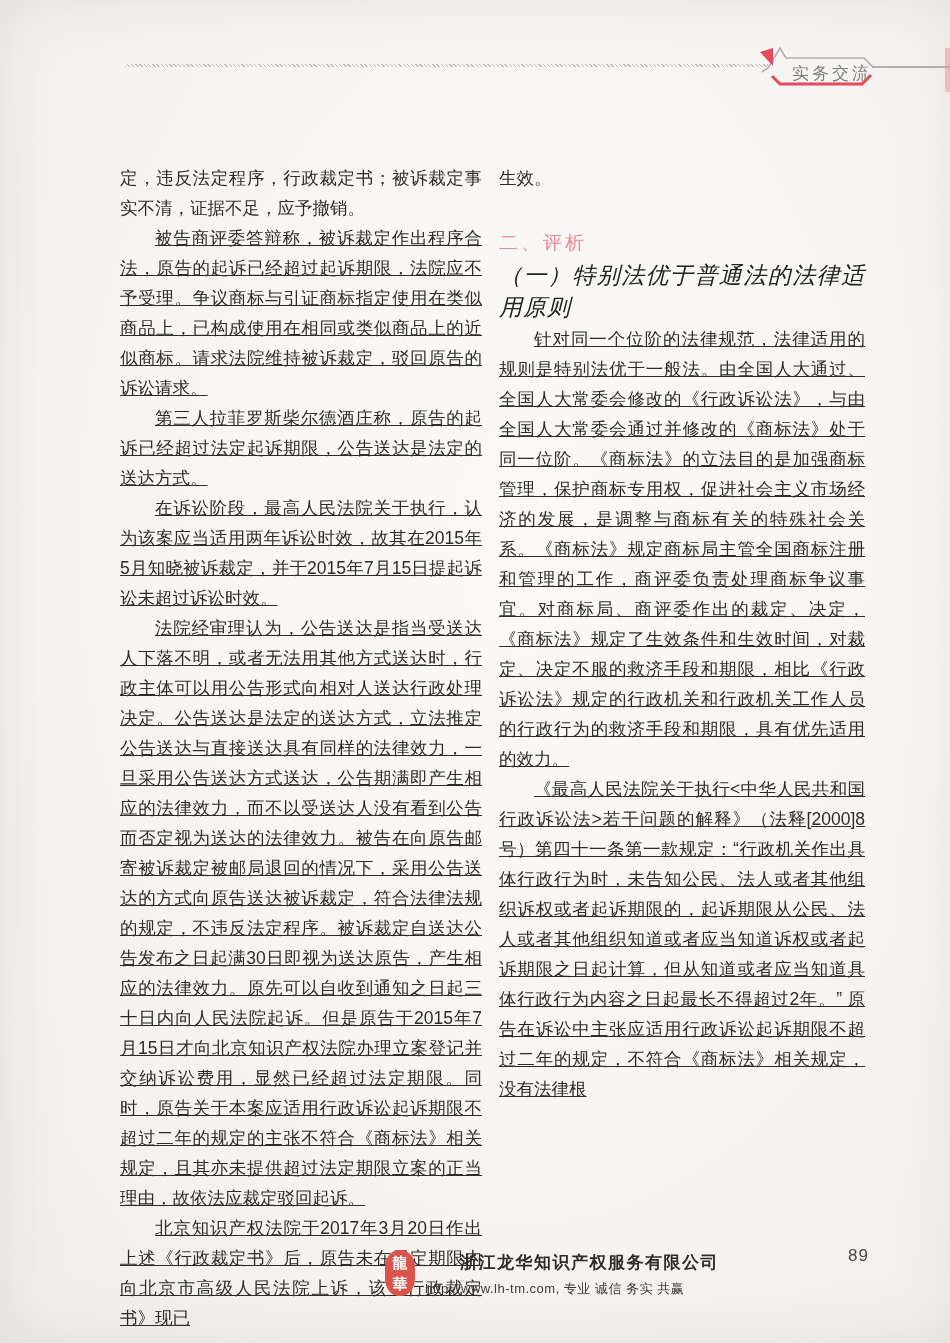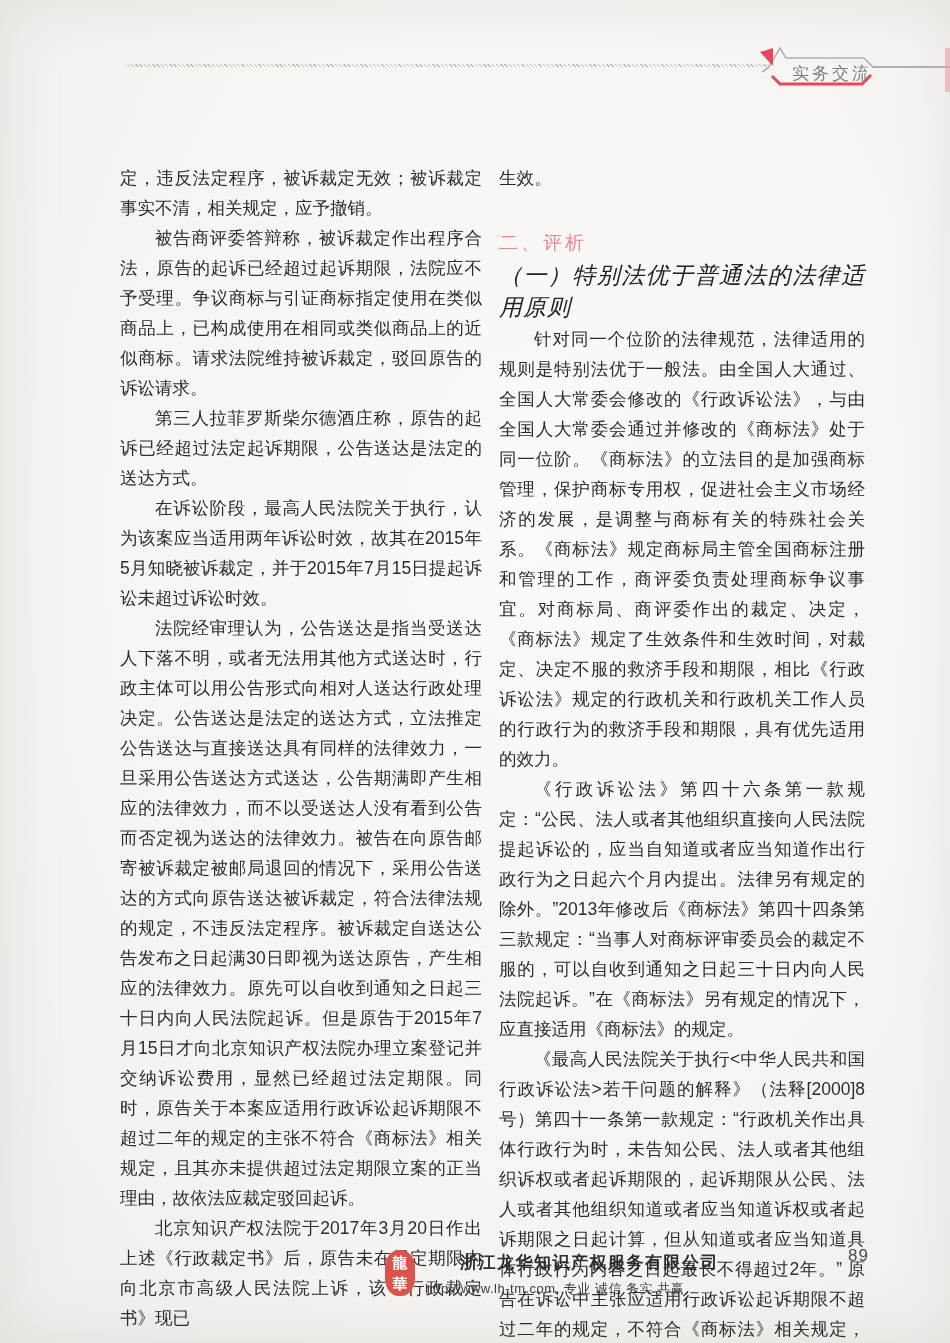--- a/index.html
+++ b/index.html
@@ -43,21 +43,21 @@
 
   
   .col {
     position: absolute; top: 163px;
     font-size: 17.5px; line-height: 30px; color: #2d2c2b;
     text-align: justify; text-justify: inter-ideograph;
   }
   .col-left  { left: 120px; width: 362px; }
   .col-right { left: 499px; width: 366px; }
   .col p { margin: 0; }
-  .col p.indent { text-indent: 2em; }
+  .col p.indent { text-indent: 2em; text-decoration: underline; }
 
   .section-heading {
     margin-top: 33px !important;
     color: #ee8496; font-size: 19px; letter-spacing: 3px;
     line-height: 34px;
   }
   .sub-heading {
     font-family: "Liberation Serif", serif;
     font-style: italic;
     font-size: 23px; letter-spacing: 1px; color: #222;
@@ -106,34 +106,33 @@
 
         <polyline points="24,38 32,46 114,46 123,37" fill="none" stroke="#e8485c" stroke-width="3"></polyline>
 
         <polygon points="12,14 25,10 25,28" fill="#e8485c"></polygon>
       </svg>
       <span class="tab-label">实务交流</span>
     </div>
   </div>
 
   <div class="col col-left">
-    <p>定，违反法定程序，被诉裁定无效；被诉裁定事实不清，相关规定，应予撤销。</p>
+    <p>定，违反法定程序，行政裁定书；被诉裁定事实不清，证据不足，应予撤销。</p>
     <p class="indent">被告商评委答辩称，被诉裁定作出程序合法，原告的起诉已经超过起诉期限，法院应不予受理。争议商标与引证商标指定使用在类似商品上，已构成使用在相同或类似商品上的近似商标。请求法院维持被诉裁定，驳回原告的诉讼请求。</p>
     <p class="indent">第三人拉菲罗斯柴尔德酒庄称，原告的起诉已经超过法定起诉期限，公告送达是法定的送达方式。</p>
     <p class="indent">在诉讼阶段，最高人民法院关于执行，认为该案应当适用两年诉讼时效，故其在2015年5月知晓被诉裁定，并于2015年7月15日提起诉讼未超过诉讼时效。</p>
     <p class="indent">法院经审理认为，公告送达是指当受送达人下落不明，或者无法用其他方式送达时，行政主体可以用公告形式向相对人送达行政处理决定。公告送达是法定的送达方式，立法推定公告送达与直接送达具有同样的法律效力，一旦采用公告送达方式送达，公告期满即产生相应的法律效力，而不以受送达人没有看到公告而否定视为送达的法律效力。被告在向原告邮寄被诉裁定被邮局退回的情况下，采用公告送达的方式向原告送达被诉裁定，符合法律法规的规定，不违反法定程序。被诉裁定自送达公告发布之日起满30日即视为送达原告，产生相应的法律效力。原先可以自收到通知之日起三十日内向人民法院起诉。但是原告于2015年7月15日才向北京知识产权法院办理立案登记并交纳诉讼费用，显然已经超过法定期限。同时，原告关于本案应适用行政诉讼起诉期限不超过二年的规定的主张不符合《商标法》相关规定，且其亦未提供超过法定期限立案的正当理由，故依法应裁定驳回起诉。</p>
     <p class="indent">北京知识产权法院于2017年3月20日作出上述《行政裁定书》后，原告未在规定期限内向北京市高级人民法院上诉，该《行政裁定书》现已</p>
   </div>
 
   <div class="col col-right">
     <p>生效。</p>
     <p class="section-heading">二、评析</p>
     <p class="sub-heading">（一）特别法优于普通法的法律适用原则</p>
     <p class="indent">针对同一个位阶的法律规范，法律适用的规则是特别法优于一般法。由全国人大通过、全国人大常委会修改的《行政诉讼法》，与由全国人大常委会通过并修改的《商标法》处于同一位阶。《商标法》的立法目的是加强商标管理，保护商标专用权，促进社会主义市场经济的发展，是调整与商标有关的特殊社会关系。《商标法》规定商标局主管全国商标注册和管理的工作，商评委负责处理商标争议事宜。对商标局、商评委作出的裁定、决定，《商标法》规定了生效条件和生效时间，对裁定、决定不服的救济手段和期限，相比《行政诉讼法》规定的行政机关和行政机关工作人员的行政行为的救济手段和期限，具有优先适用的效力。</p>
-    <p class="indent">《行政诉讼法》第四十六条第一款规定：“公民、法人或者其他组织直接向人民法院提起诉讼的，应当自知道或者应当知道作出行政行为之日起六个月内提出。法律另有规定的除外。”2013年修改后《商标法》第四十四条第三款规定：“当事人对商标评审委员会的裁定不服的，可以自收到通知之日起三十日内向人民法院起诉。”在《商标法》另有规定的情况下，应直接适用《商标法》的规定。</p>
     <p class="indent">《最高人民法院关于执行&lt;中华人民共和国行政诉讼法&gt;若干问题的解释》（法释[2000]8号）第四十一条第一款规定：“行政机关作出具体行政行为时，未告知公民、法人或者其他组织诉权或者起诉期限的，起诉期限从公民、法人或者其他组织知道或者应当知道诉权或者起诉期限之日起计算，但从知道或者应当知道具体行政行为内容之日起最长不得超过2年。” 原告在诉讼中主张应适用行政诉讼起诉期限不超过二年的规定，不符合《商标法》相关规定，没有法律根</p>
   </div>
 
   <div class="footer">
     <div class="seal">
       <div>龍</div>
       <div>華</div>
     </div>
     <div class="company">浙江龙华知识产权服务有限公司</div>
     <div class="tagline">http://www.lh-tm.com, 专业  诚信  务实  共赢</div>

